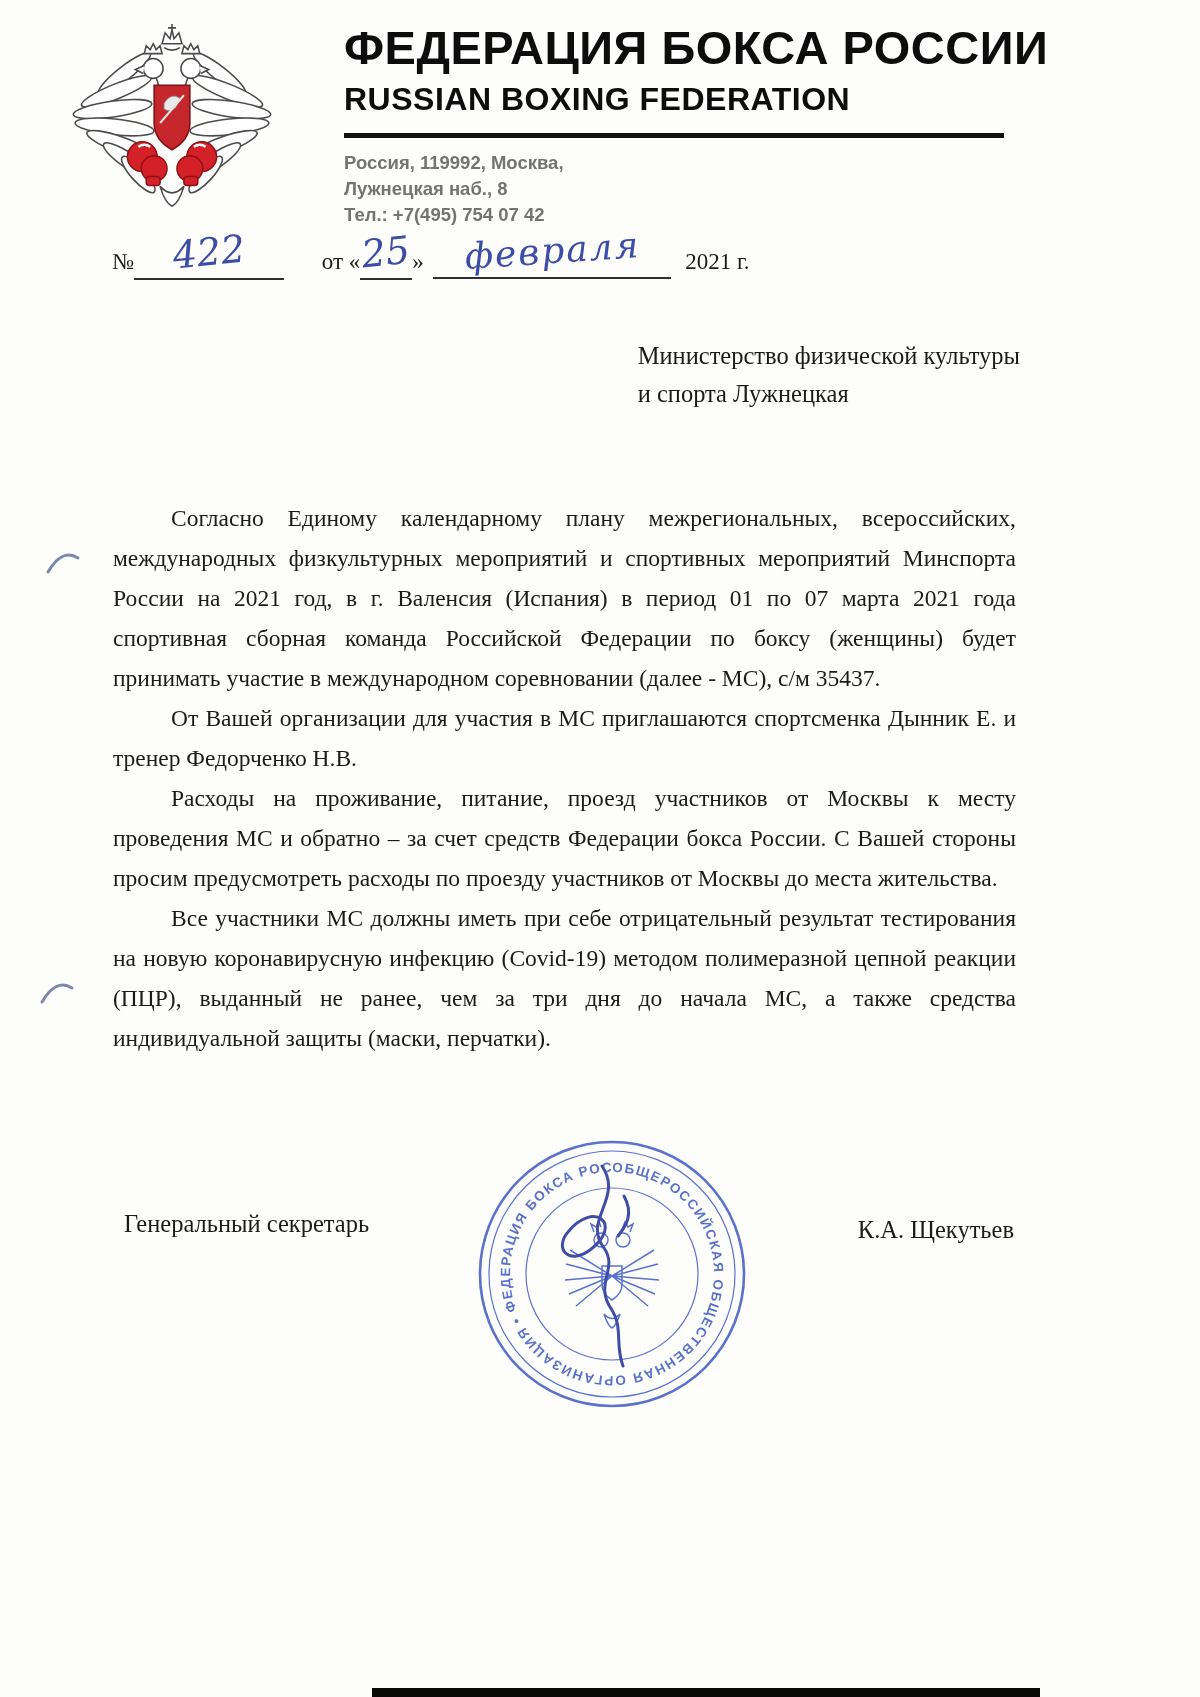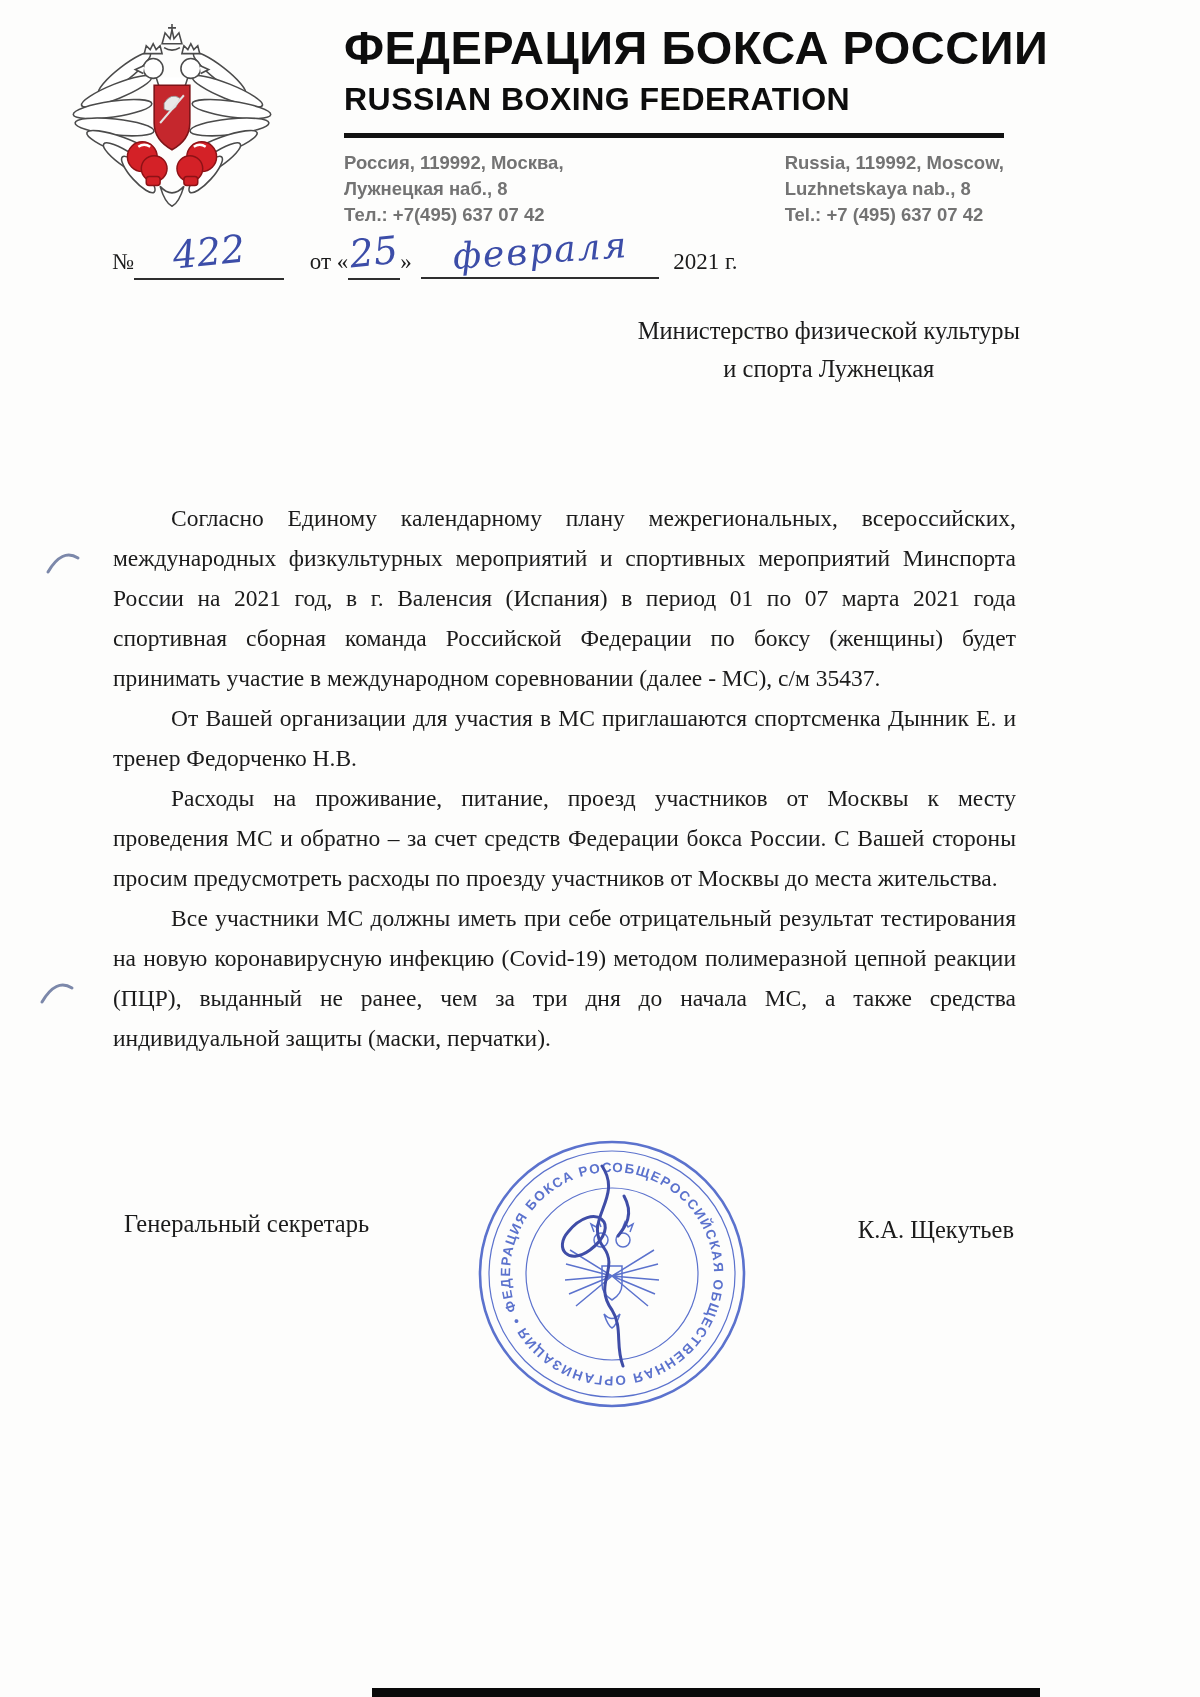--- a/index.html
+++ b/index.html
@@ -16,21 +16,21 @@
   .addr-row{display:flex;justify-content:space-between;}
   .addr{font-family:"Liberation Sans",sans-serif;font-weight:700;font-size:18.5px;line-height:26px;color:#737373;}
   .addr div{white-space:nowrap;}
   
   .refline{position:absolute;left:112px;top:234px;font-size:23px;white-space:nowrap;}
   .uline{display:inline-block;border-bottom:2px solid #2e2e2e;text-align:center;vertical-align:baseline;}
   .hw{font-family:"DejaVu Serif",serif;font-style:italic;color:#3c4da8;display:inline-block;}
   .hw-num{font-size:38px;transform:rotate(-6deg) translateY(-4px);}
   .hw-month{font-size:36px;transform:rotate(-4deg) translateY(-6px);letter-spacing:2px;}
   
-  .addressee{position:absolute;right:180px;top:312px;text-align:center;font-size:24.5px;line-height:38px;margin-left:42px;}
+  .addressee{position:absolute;right:180px;top:337px;text-align:left;font-size:24.5px;line-height:38px;margin-left:42px;}
   
   .body-text{position:absolute;left:113px;top:498px;width:903px;}
   .body-text p{margin:0;font-size:23.5px;line-height:40px;text-align:justify;text-indent:58px;}
   
   .sig-title{position:absolute;left:124px;top:1210px;font-size:24.5px;}
   .sig-name{position:absolute;right:186px;top:1216px;font-size:24.5px;}
   .stamp{position:absolute;left:474px;top:1136px;width:276px;height:276px;}
   
   .executor{position:absolute;left:112px;top:1356px;font-family:"Liberation Sans",sans-serif;font-size:14.5px;line-height:22px;color:#2e2e2e;}
   .pen-mark{position:absolute;}
@@ -88,33 +88,28 @@
   </div>
 
   <div class="masthead">
     <div class="title-ru">ФЕДЕРАЦИЯ БОКСА РОССИИ</div>
     <div class="title-en">RUSSIAN BOXING FEDERATION</div>
     <div class="mast-rule"></div>
     <div class="addr-row">
       <div class="addr">
         <div>Россия, 119992, Москва,</div>
         <div>Лужнецкая наб., 8</div>
-        <div>Тел.: +7(495) 637 07 42</div>
-      </div>
-      <div class="addr">
-        <div>Russia, 119992, Moscow,</div>
-        <div>Luzhnetskaya nab., 8</div>
-        <div>Tel.: +7 (495) 637 07 42</div>
+        <div>Тел.: +7(495) 754 07 42</div>
       </div>
     </div>
   </div>
 
   <div class="refline">
     <span>№</span><span class="uline" style="width:150px;"><span class="hw hw-num">422</span></span>
-    <span style="margin-left:20px;">от «</span><span class="uline" style="width:52px;"><span class="hw hw-num">25</span></span><span>»</span>
+    <span style="margin-left:32px;">от «</span><span class="uline" style="width:52px;"><span class="hw hw-num">25</span></span><span>»</span>
     <span class="uline" style="width:238px;margin-left:4px;"><span class="hw hw-month">февраля</span></span>
     <span style="margin-left:8px;">2021 г.</span>
   </div>
 
   <div class="addressee">
     <div>Министерство физической культуры</div>
     <div>и спорта Лужнецкая</div>
   </div>
 
   <div class="body-text">

